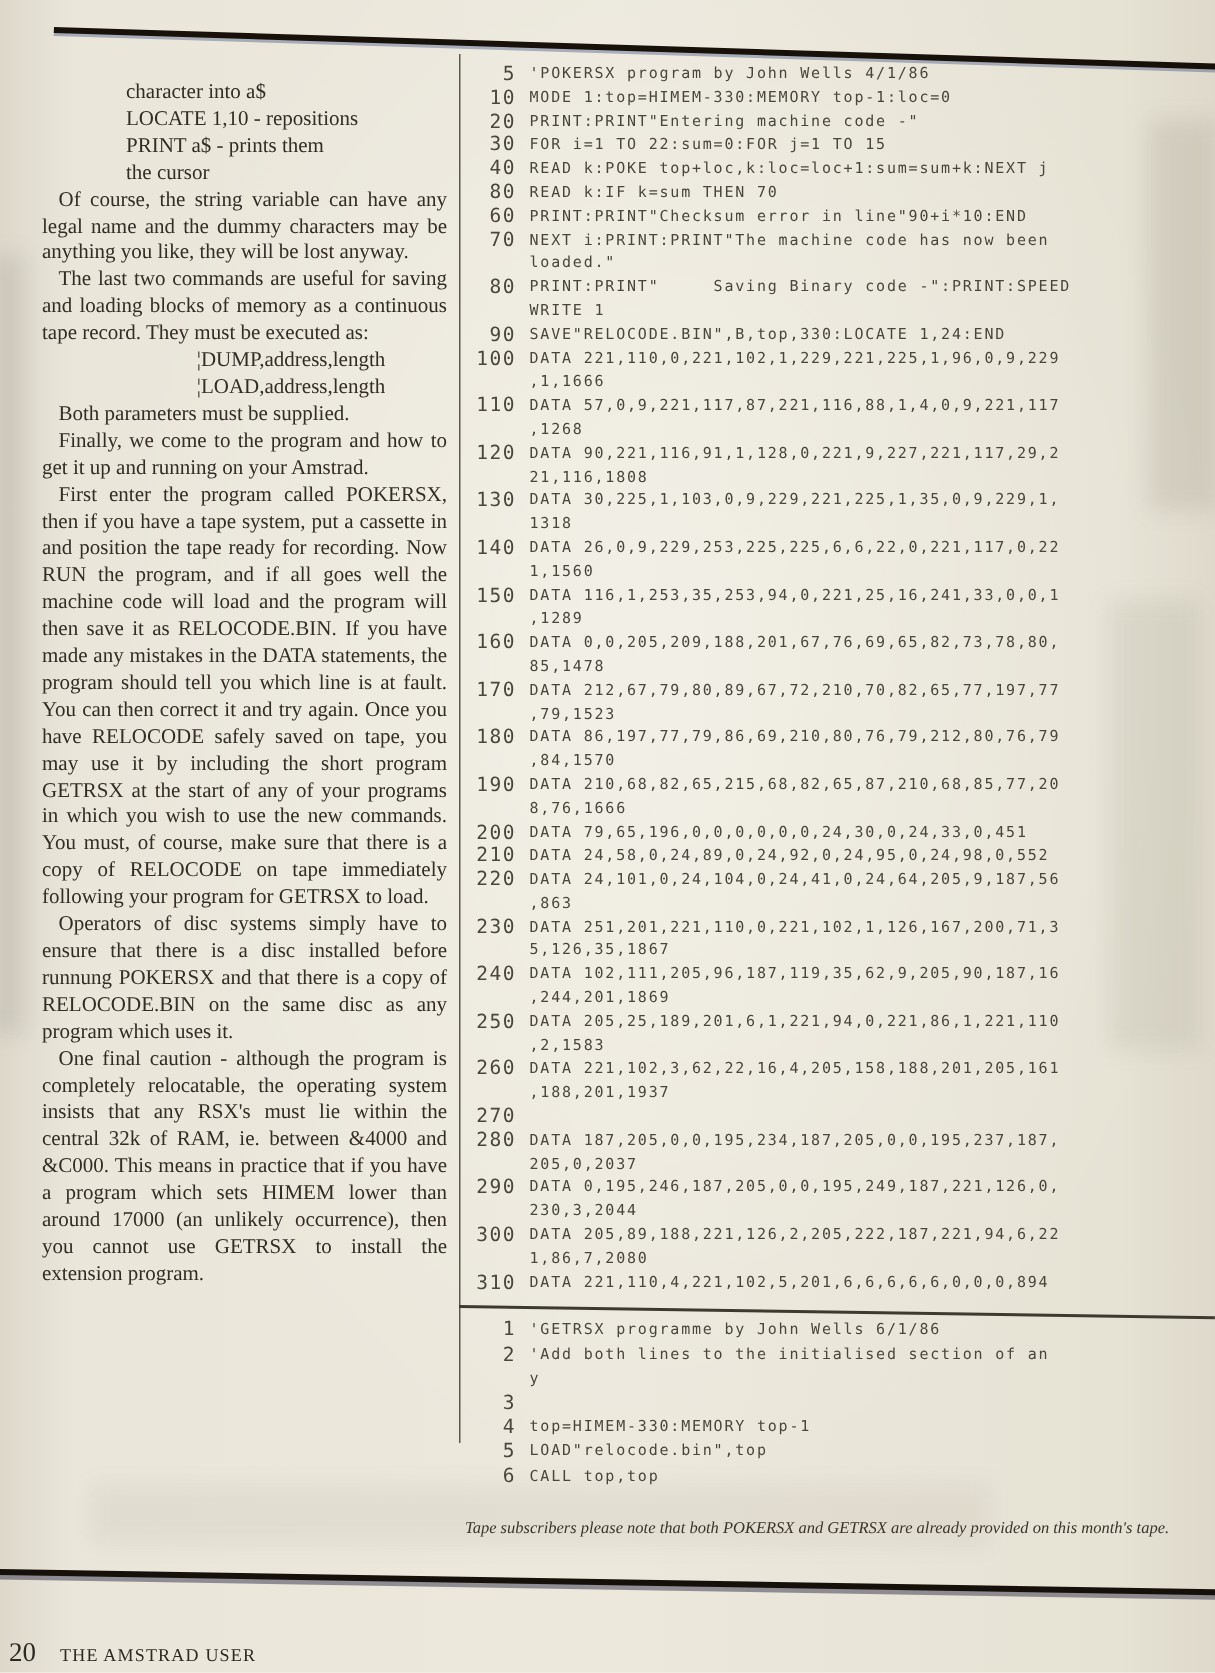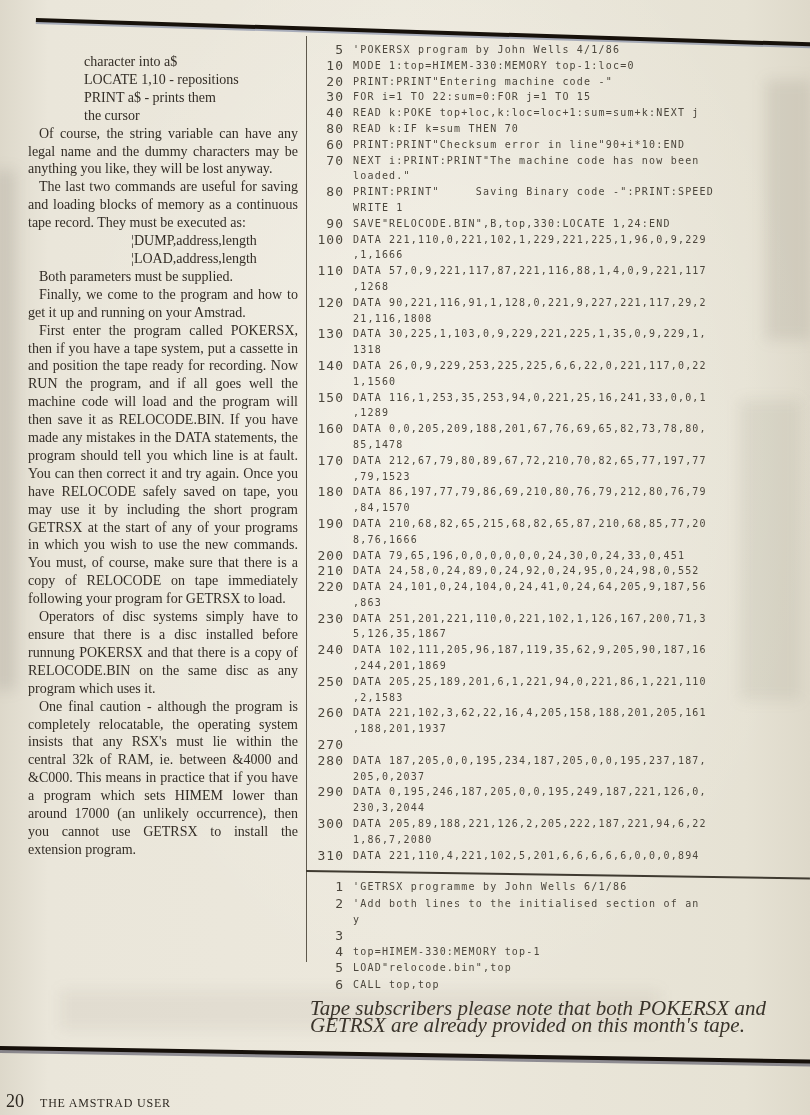--- a/index.html
+++ b/index.html
@@ -48,22 +48,22 @@
     font-family:"DejaVu Sans Mono", monospace;
     font-size:13px;line-height:15.8px;letter-spacing:1px;color:#4b463c;
   }
   .ltext{
     margin:0;font-family:"DejaVu Sans Mono", monospace;
     font-size:10px;line-height:15.8px;letter-spacing:1.2px;
     color:#4b463c;white-space:pre;
   }
   .getrsx .lnum,.getrsx .ltext{line-height:16.2px;}
   .tape-note{
-    margin-top:7px;margin-left:-2px;width:498px;
-    font-style:italic;font-size:21px;line-height:17.5px;
+    margin-top:18px;margin-left:-2px;width:498px;
+    font-style:italic;font-size:11px;line-height:17.5px;
     color:#3a342b;text-align:left;
   }
 
   
   .footer{position:absolute;left:6px;top:1082px;display:flex;align-items:baseline;}
   .pagenum{font-size:18px;color:#2e2922;}
   .mag{font-size:12px;letter-spacing:0.8px;margin-left:16px;color:#2e2922;margin-top:14px;}
 </style>
 </head>
 <body>

